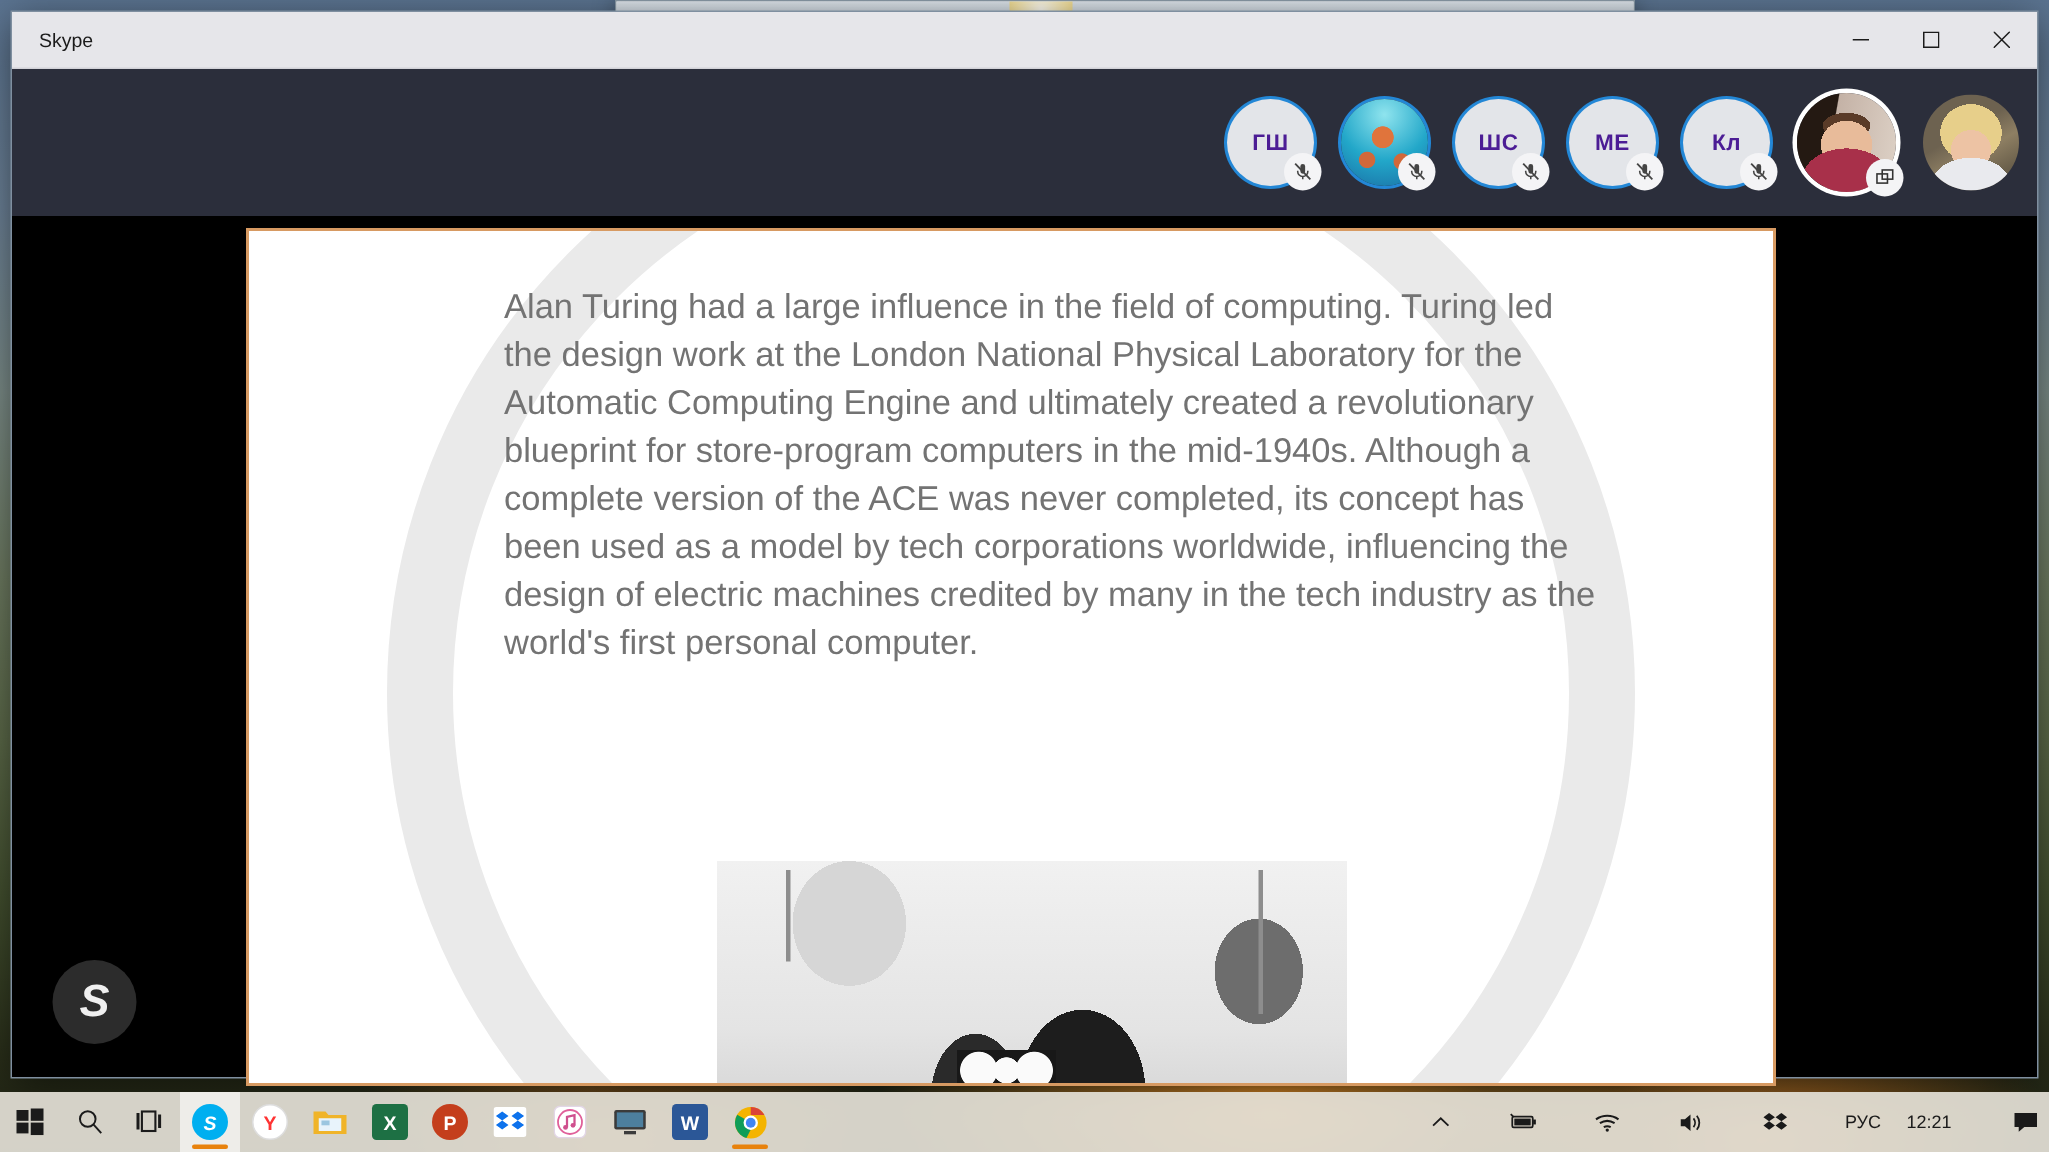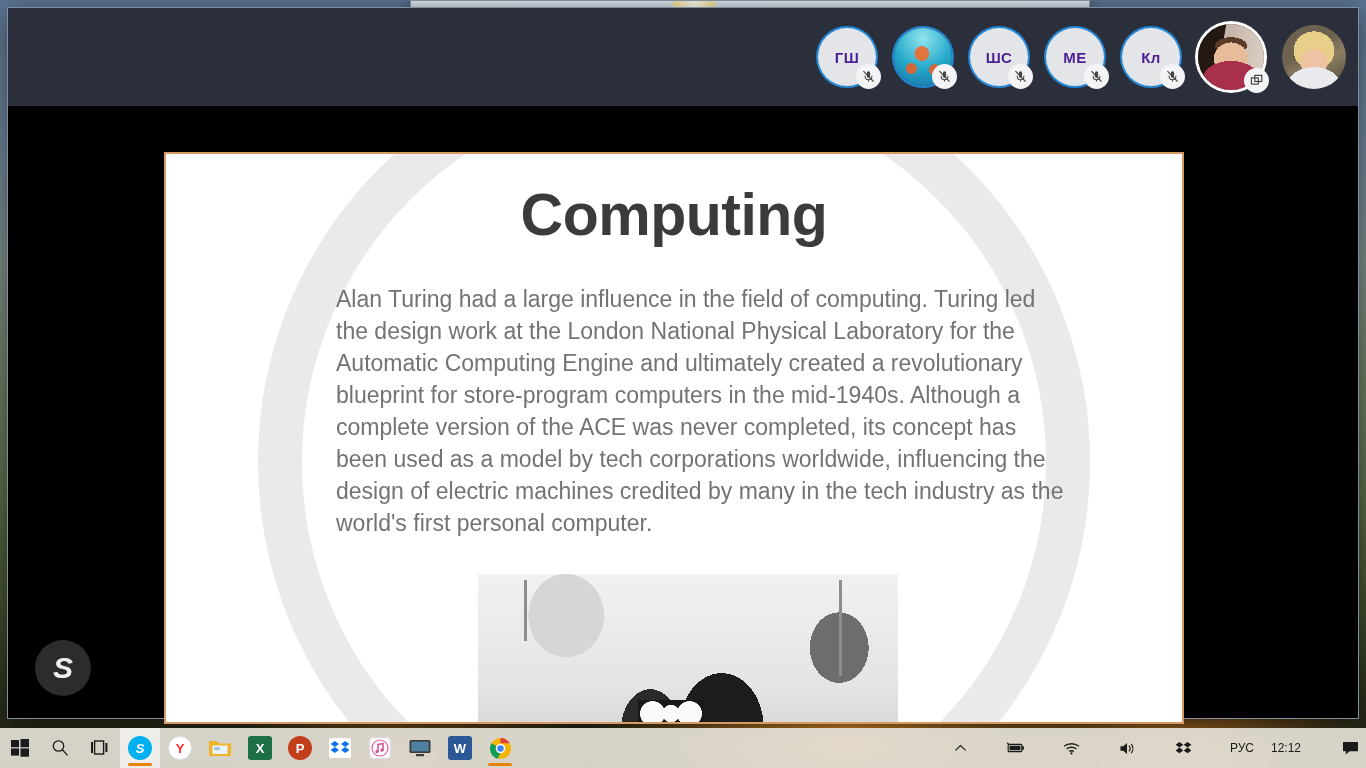--- a/index.html
+++ b/index.html
@@ -258,20 +258,40 @@
 </div>
 
 <div id="bg-window">
   <div id="bg-window-bar"></div>
   <div id="bg-window-blob"></div>
   <div id="bg-window-body"></div>
 </div>
 
 <div id="skype-window">
 
+  <div id="titlebar">
+    <span class="title">Skype</span>
+    <div class="winctl-group">
+      <div class="winctl">
+        <svg width="11" height="11" viewBox="0 0 11 11">
+            <rect x="0" y="5" width="11" height="1" fill="currentColor"></rect>
+          </svg>
+      </div>
+      <div class="winctl">
+        <svg width="11" height="11" viewBox="0 0 11 11">
+            <rect x="0.5" y="0.5" width="10" height="10" fill="none" stroke="currentColor"></rect>
+          </svg>
+      </div>
+      <div class="winctl close">
+        <svg width="11" height="11" viewBox="0 0 11 11">
+            <path d="M0 0 L11 11 M11 0 L0 11" stroke="currentColor" stroke-width="1" fill="none"></path>
+          </svg>
+      </div>
+    </div>
+  </div>
 
   <div id="people-bar">
 
     <div class="person initials">
       <div class="bubble">
         <span>ГШ</span>
       </div>
       <div class="badge">
         <svg width="15" height="15" viewBox="0 0 16 16">
           <path d="M8 2.4a1.7 1.7 0 0 1 1.7 1.7v3.6A1.7 1.7 0 0 1 8 9.4a1.7 1.7 0 0 1-1.7-1.7V4.1A1.7 1.7 0 0 1 8 2.4z" fill="#444"></path>
@@ -359,21 +379,20 @@
   </div>
 
   <div id="stage">
 
     <div id="skype-watermark">
       <span>S</span>
     </div>
 
     <div id="slide">
       <div id="slide-ring"></div>
-      <div id="slide-title">Computing</div>
       <div id="slide-body">Alan Turing had a large influence in the field of computing. Turing led the design work at the London National Physical Laboratory for the Automatic Computing Engine and ultimately created a revolutionary blueprint for store-program computers in the mid-1940s. Although a complete version of the ACE was never completed, its concept has been used as a model by tech corporations worldwide, influencing the design of electric machines credited by many in the tech industry as the world's first personal computer.</div>
       <div id="slide-photo">
         <span class="pole" style="left:86%;"></span>
         <span class="pole" style="left:11%;height:38%;"></span>
         <span class="machine"></span>
       </div>
     </div>
 
   </div>
 </div>
@@ -499,21 +518,21 @@
       </svg>
     </div>
     <div class="tray-item">
       <svg width="17" height="15" viewBox="0 0 18 16">
         <path d="M4.6 1 L0.6 4 l4 3 L8.8 4 Z M13.4 1 L17.4 4 l-4 3 L9.2 4 Z
                  M4.6 13 L0.6 10 l4-3 L8.8 10 Z M13.4 13 L17.4 10 l-4-3 L9.2 10 Z" fill="#1a1a1a"></path>
       </svg>
     </div>
     <div class="tray-item">РУС</div>
     <div id="tray-clock">
-      <span>12:12</span>
+      <span>12:21</span>
     </div>
     <div class="tray-item">
       <svg width="17" height="15" viewBox="0 0 18 16">
         <path d="M1 1 h16 v10 h-9 l-4 3.4 V11 H1 Z" fill="#1a1a1a"></path>
       </svg>
     </div>
   </div>
 </div>
 
 </body></html>

